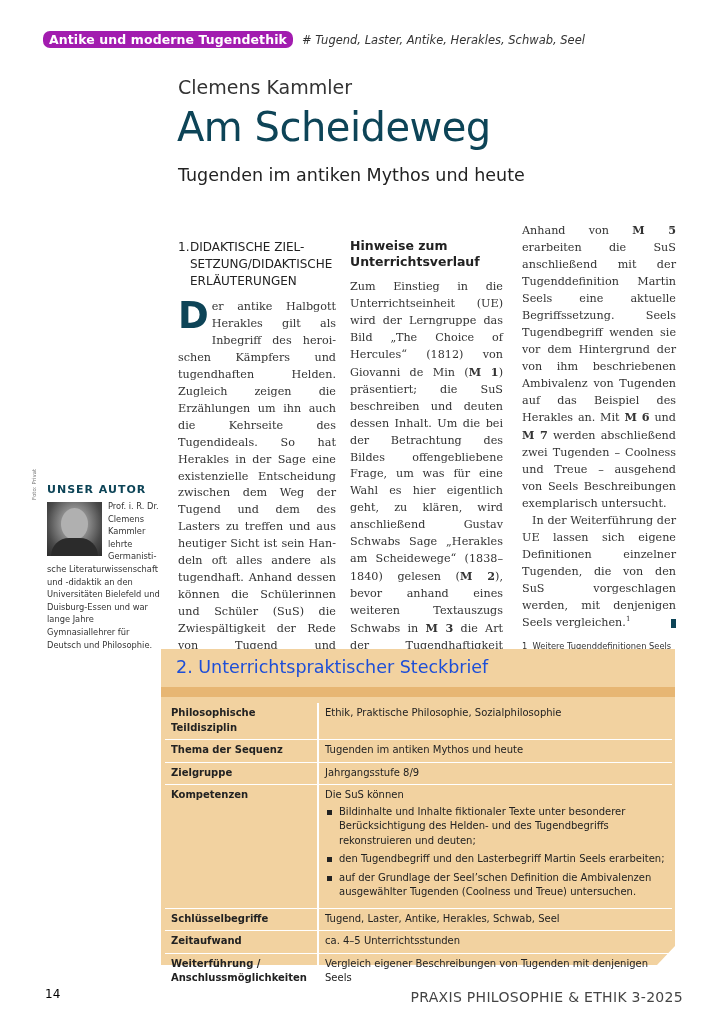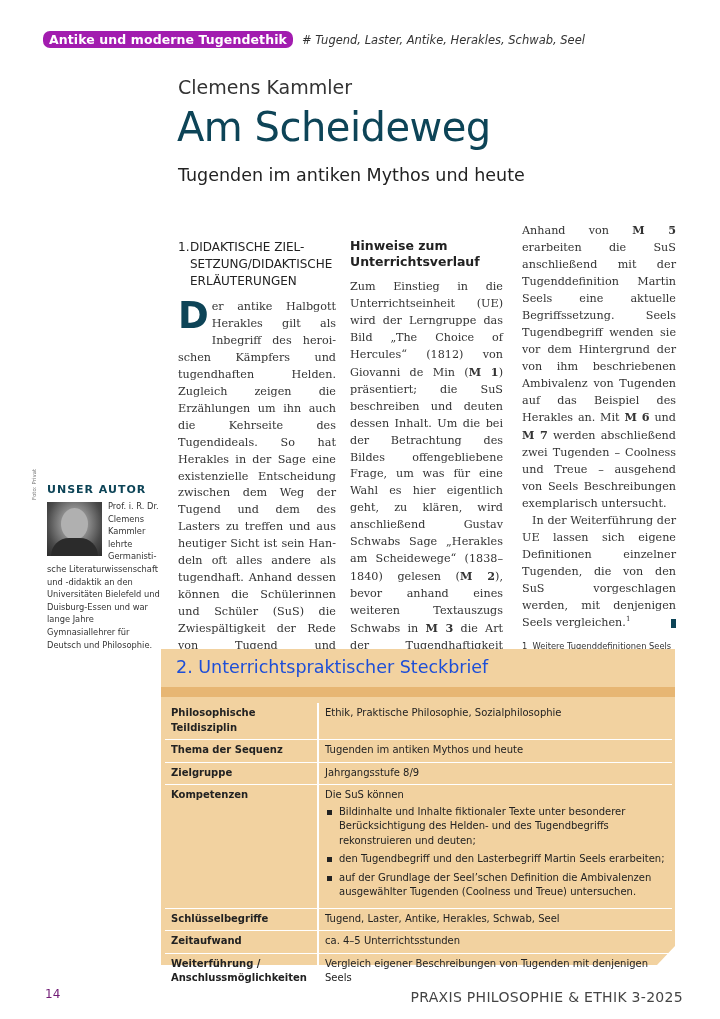--- a/index.html
+++ b/index.html
@@ -34,21 +34,21 @@
   .box{position:absolute;left:161px;top:649px;width:514px;height:316px;background:#f2d2a0;clip-path:polygon(0 0,100% 0,100% 94%,96.5% 100%,0 100%);}
   .box-title{position:absolute;left:176px;top:657px;font-family:"DejaVu Sans",sans-serif;font-size:17.5px;color:#1d4ed8;}
   .box-stripe{position:absolute;left:161px;top:687px;width:514px;height:10px;background:#e7b673;}
   table.sb{position:absolute;left:165px;top:703px;width:507px;border-collapse:collapse;font-family:"DejaVu Sans",sans-serif;font-size:10px;color:#222;}
   table.sb td{padding:3px 6px 4px;vertical-align:top;border-bottom:1.5px solid #fff;line-height:14.5px;margin-left:16px;}
   table.sb tr:last-child td{border-bottom:none;}
   table.sb td.k{width:140px;font-weight:bold;border-right:2px solid #fff;}
   table.sb ul{margin:2px 0 0;padding:0;list-style:none;}
   table.sb li{position:relative;padding-left:14px;margin-bottom:4px;}
   table.sb li::before{content:"";position:absolute;left:2px;top:5px;width:5px;height:5px;background:#222;}
-  .pageno{position:absolute;left:45px;top:987px;font-family:"DejaVu Sans",sans-serif;font-size:12px;color:#701a75;}
+  .pageno{position:absolute;left:45px;top:987px;font-family:"DejaVu Sans",sans-serif;font-size:12px;color:#000000;}
   .journal{position:absolute;right:37px;top:989px;font-family:"DejaVu Sans",sans-serif;font-size:14px;color:#444;letter-spacing:0.3px;}
   b{font-weight:bold;}
 </style>
 </head>
 <body>
 
 <div class="topbar">
   <span class="cat">Antike und moderne Tugendethik</span>
   <span class="tags"># Tugend, Laster, Antike, Herakles, Schwab, Seel</span>
 </div>

